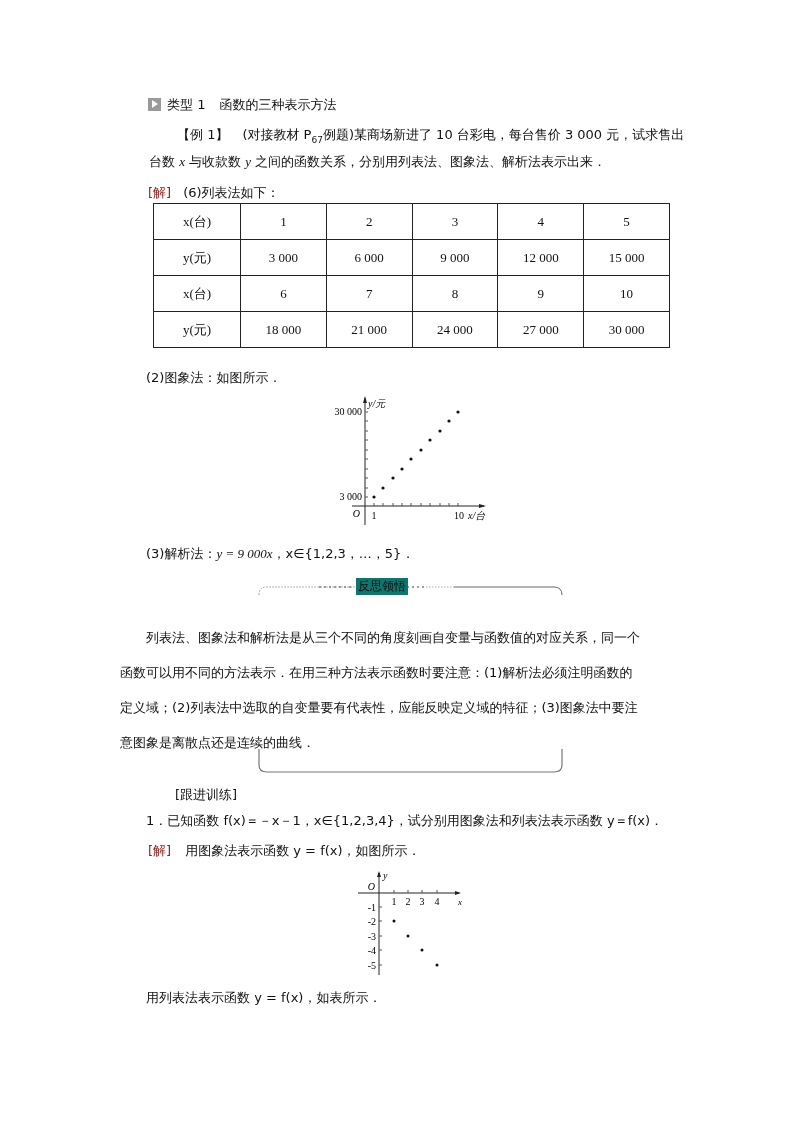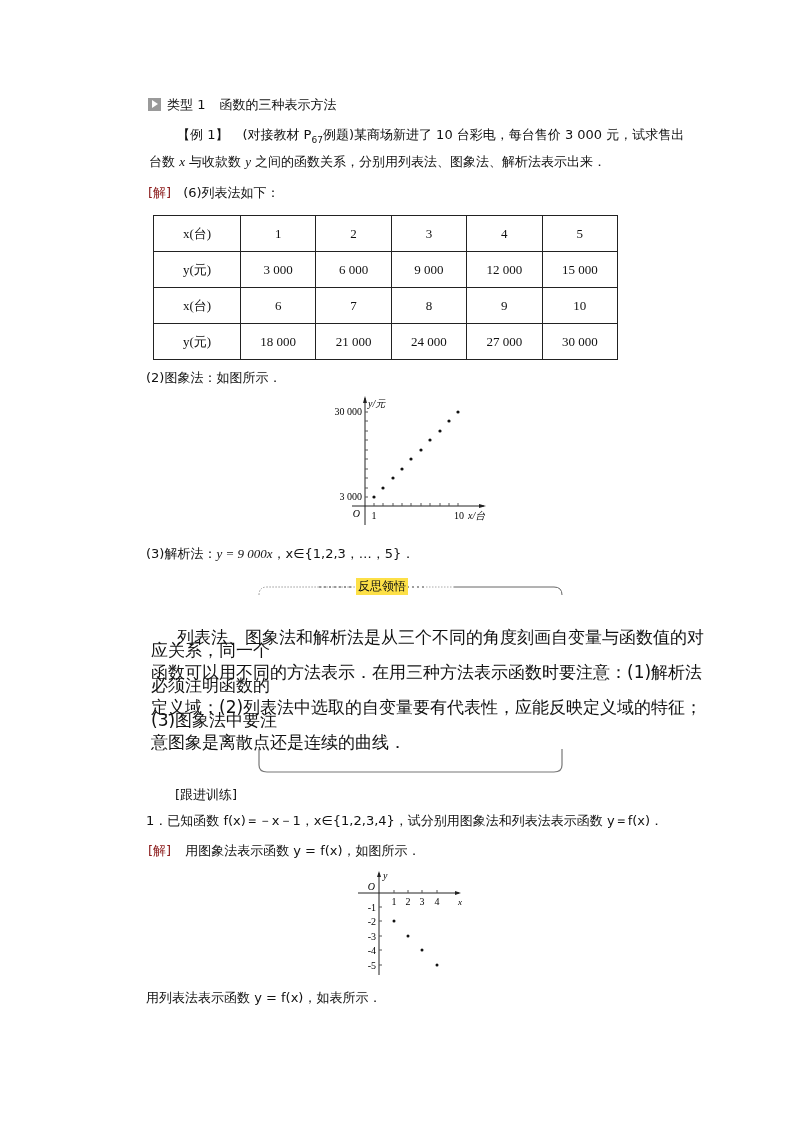--- a/index.html
+++ b/index.html
@@ -5,25 +5,25 @@
   html, body { margin: 0; padding: 0; background: #ffffff; }
   body { width: 794px; height: 1123px; position: relative; overflow: hidden;
          font-family: "DejaVu Sans", sans-serif; color: #111; }
   .abs { position: absolute; white-space: nowrap; }
   .t13 { font-size: 13px; }
   .it { font-style: italic; font-family: "Liberation Serif", serif; }
   .red { color: #8b1a1a; }
   sub { font-size: 9px; }
   .play-icon { display:inline-block; width:13px; height:13px; background:#9a9a9a; position:relative; vertical-align:-2px; margin-right:6px; }
   .play-icon::after { content:""; position:absolute; left:4px; top:2px; border-left:6px solid #fff; border-top:4.5px solid transparent; border-bottom:4.5px solid transparent; }
-  table.data { position:absolute; left:153px; top:215px; border-collapse:collapse; width:465px; }
+  table.data { position:absolute; left:153px; top:203px; border-collapse:collapse; width:517px; }
   table.data td { border:1px solid #222; height:35px; text-align:center; font-family:"Liberation Serif", serif; font-size:13px; padding:0; }
   table.data td.hd { width:86px; }
   .box { position:absolute; left:258px; top:583px; width:305px; height:190px; pointer-events:none; }
-  .para { position:absolute; left:120px; width:560px; font-size:17px; line-height:13px;margin-left:31px; }
+  .para { position:absolute; left:120px; width:560px; font-size:13px; line-height:13px; }
   svg text { font-family: "Liberation Serif", serif; }
 </style>
 </head>
 <body>
 
 <div class="abs t13" style="left:148px; top:96px;">
   <span class="play-icon"></span><span>类型 1</span><span style="display:inline-block;width:14px;"></span><span>函数的三种表示方法</span>
 </div>
 
 <div class="abs t13" style="left:146px; top:126px;margin-left:31px;">
@@ -148,21 +148,21 @@
       <circle cx="145" cy="4" r="1.1"></circle>
       <circle cx="150" cy="4" r="1.1"></circle>
       <circle cx="155" cy="4" r="1.1"></circle>
       <circle cx="160" cy="4" r="1.1"></circle>
       <circle cx="165" cy="4" r="1.1"></circle>
   </g>
   <path d="M168,4 L196,4" stroke="#aaa" stroke-width="1" fill="none" stroke-dasharray="1.5 1.5"></path>
   <path d="M196,4 L296,4 Q304,4 304,12" stroke="#666" stroke-width="1" fill="none"></path>
   <path d="M1,166 L1,182 Q1,189 9,189 L296,189 Q304,189 304,182 L304,166" stroke="#777" stroke-width="1.2" fill="none"></path>
 </svg>
-<div class="abs" style="left:356px; top:578px; font-size:12px; background:#fde047; padding:0 2px;">反思领悟</div>
+<div class="abs" style="left:356px; top:578px; font-size:12px; background:#0f766e; padding:0 2px;">反思领悟</div>
 
 <div class="para" style="top:631px; text-indent:26px;">列表法、图象法和解析法是从三个不同的角度刻画自变量与函数值的对应关系，同一个</div>
 <div class="para" style="top:666px;">函数可以用不同的方法表示．在用三种方法表示函数时要注意：(1)解析法必须注明函数的</div>
 <div class="para" style="top:701px;">定义域；(2)列表法中选取的自变量要有代表性，应能反映定义域的特征；(3)图象法中要注</div>
 <div class="para" style="top:736px;">意图象是离散点还是连续的曲线．</div>
 
 <div class="abs t13" style="left:160px; top:786px;margin-left:15px;">[跟进训练]</div>
 <div class="abs t13" style="left:146px; top:812px;">1．已知函数 f(x)＝－x－1，x∈{1,2,3,4}，试分别用图象法和列表法表示函数 y＝f(x)．</div>
 <div class="abs t13" style="left:148px; top:842px;">
   <span class="red">[解]</span><span style="display:inline-block;width:14px;"></span><span>用图象法表示函数 y = f(x)，如图所示．</span>

